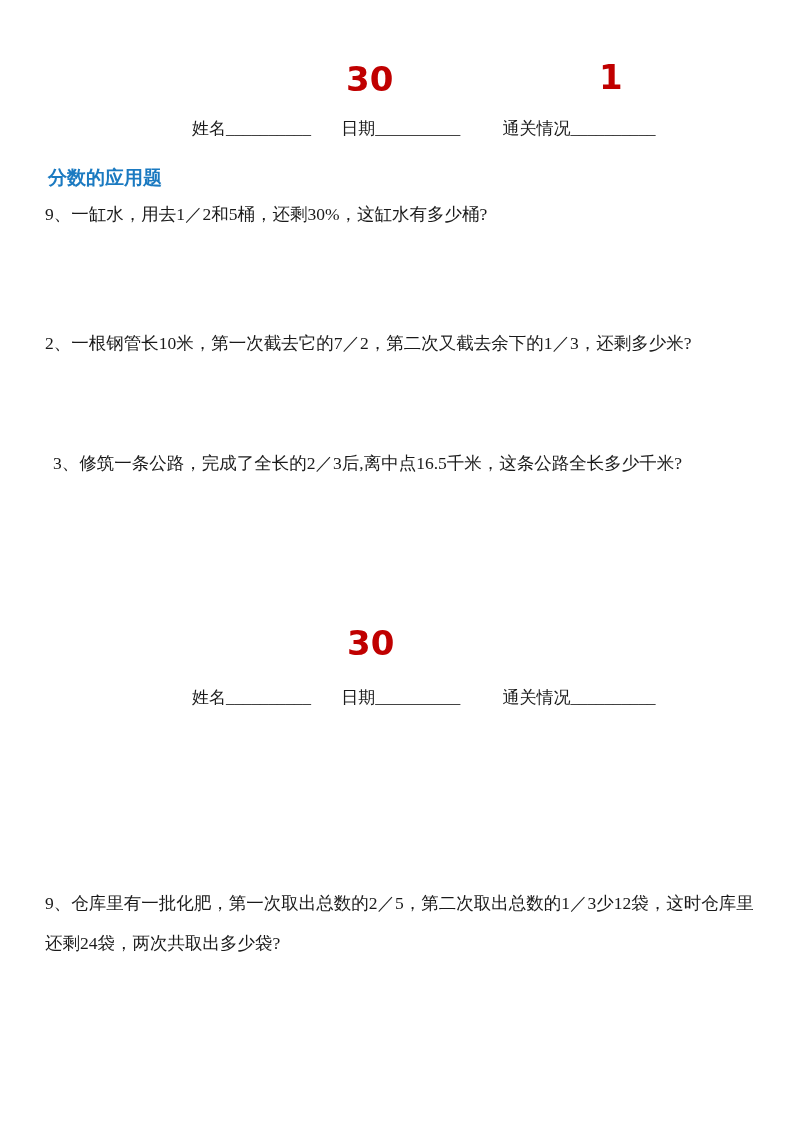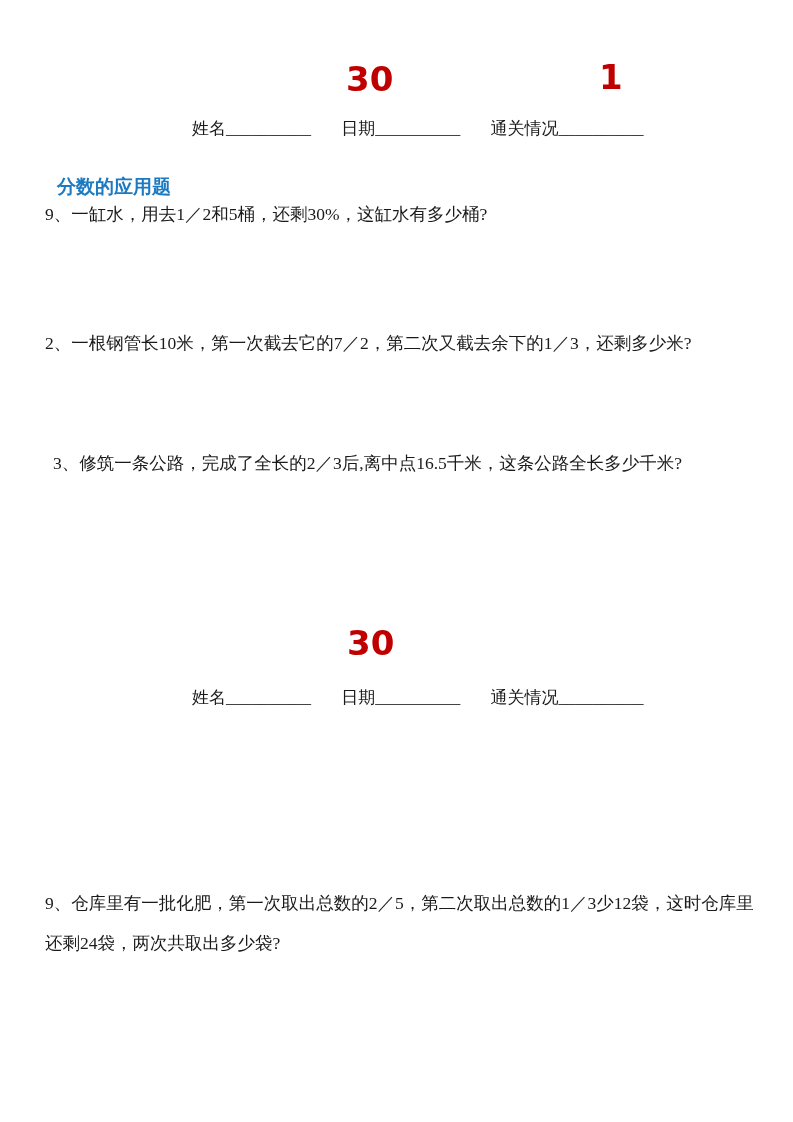--- a/index.html
+++ b/index.html
@@ -35,28 +35,28 @@
     position: absolute;
     left: 192px;
     font-size: 17px;
     line-height: 24px;
     white-space: nowrap;
     color: #1a1a1a;
   }
   .meta-1 { top: 117px; }
   .meta-2 { top: 686px; }
   .meta-field { display: inline-block; margin-right: 26px; font-family: Liberation Serif, serif; }
-  .meta-field:last-child { margin-right: 0; }
+  .meta-field:last-child { margin-right: 0; margin-left: 12px; }
   .blank { letter-spacing: 0; }
 
   .section-title {
     position: absolute;
     left: 45px;
     top: 163px;
-    margin: 12px;
+    margin: 3px;
     font-family: "Liberation Sans", "DejaVu Sans", sans-serif;
     font-weight: bold;
     font-size: 19px;
     line-height: 24px;
     color: var(--accent-blue, #1b7ac1);
   }
 
   .question {
     position: absolute;
     left: 45px;

